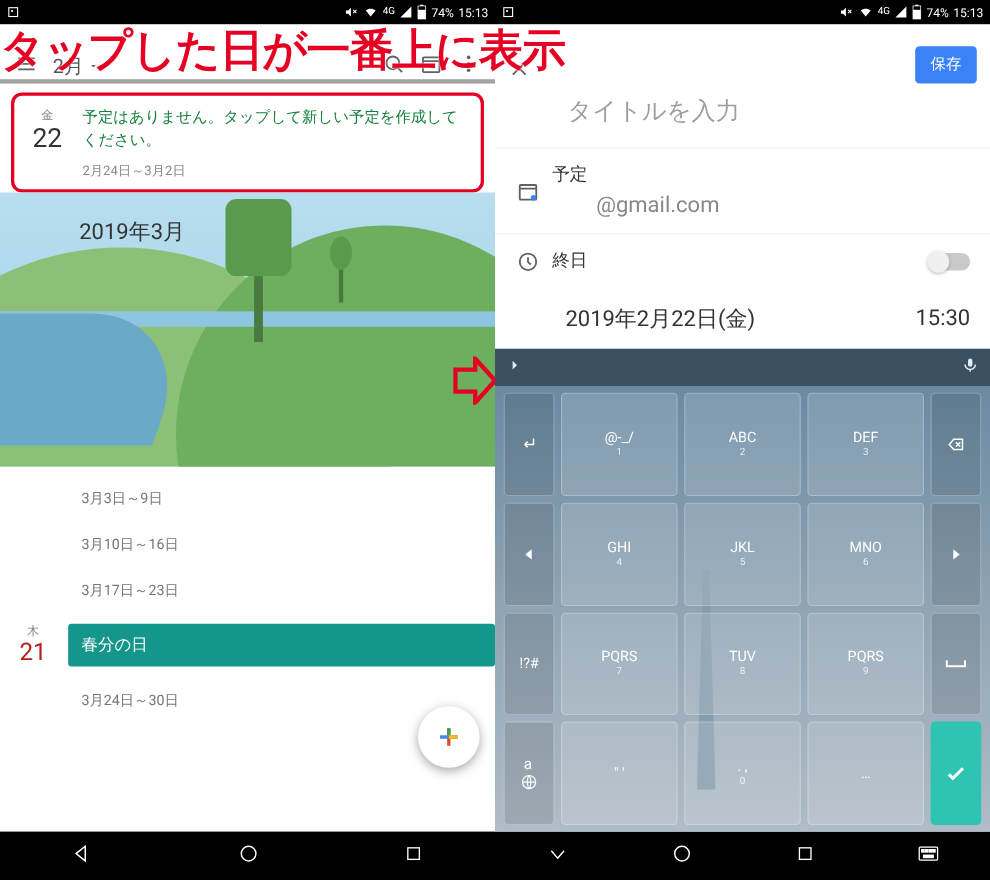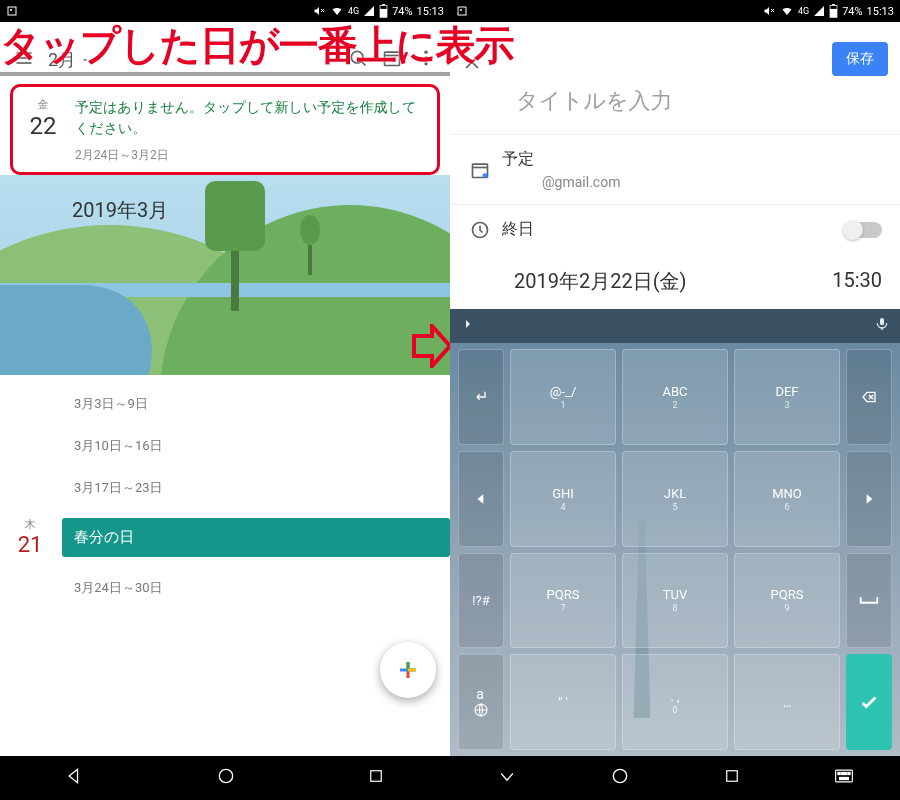--- a/index.html
+++ b/index.html
@@ -21,21 +21,21 @@
   .left-content { flex: 1; overflow: hidden; position: relative; }
   .selected-day { border: 3px solid #e60023; border-radius: 10px; margin: 8px 10px 0 10px; padding: 10px 10px 8px 10px; display: flex; gap: 12px; align-items: flex-start; }
   .selected-day .day-col { width: 40px; text-align: center; }
   .selected-day .dow { font-size: 11px; color: #888; }
   .selected-day .num { font-size: 24px; font-weight: 400; color: #333; }
   .selected-day .desc { font-size: 14px; color: #15803d; line-height: 1.5; margin-bottom: 8px; }
   .selected-day .range { font-size: 12px; color: #888; }
 
   .arrow-right { position: absolute; right: -2px; top: 248px; z-index: 5; }
 
-  .month-img { height: 200px; background: linear-gradient(#b8deef, #a0d0e5); position: relative; overflow: hidden; }
+  .month-img { height: 249px; background: linear-gradient(#b8deef, #a0d0e5); position: relative; overflow: hidden; }
   .hill1 { position: absolute; width: 500px; height: 500px; background: #8cc077; border-radius: 50%; top: 50px; left: -140px; }
   .hill2 { position: absolute; width: 380px; height: 380px; background: #6eae5f; border-radius: 50%; top: 30px; left: 160px; }
   .tree1 { position: absolute; left: 205px; top: 6px; }
   .tree1 .trunk { width: 8px; height: 60px; background: #4a7a40; margin: 0 auto; }
   .tree1 .crown { width: 60px; height: 70px; background: #5a9a4d; border-radius: 10px; }
   .tree2 { position: absolute; left: 300px; top: 40px; }
   .tree2 .trunk { width: 4px; height: 30px; background: #4a7a40; margin: 0 auto; }
   .tree2 .crown { width: 20px; height: 30px; background: #5a9a4d; border-radius: 50%; }
   .river { position: absolute; width: 200px; height: 120px; background: #6aa9c8; top: 110px; left: -40px; transform: skewX(-20deg); border-radius: 0 100px 0 0; }
   .water { position: absolute; width: 500px; height: 14px; background: #8ec5e0; top: 108px; left: 0; }
@@ -60,21 +60,21 @@
   .right-appbar .spacer { flex: 1; }
   .save-btn { background: #3b82f6; color: #fff; border: none; border-radius: 4px; padding: 8px 14px; font-size: 14px; font-weight: 500; }
 
   .title-input { padding: 10px 16px 18px 66px; font-size: 22px; color: #9e9e9e; }
   .right-sep { height: 1px; background: #eee; }
 
   .row { display: flex; align-items: center; padding: 14px 18px; gap: 10px; }
   .row .icon-slot { width: 24px; display: flex; justify-content: center; color: #616161; }
   .row .row-content { flex: 1; }
   .row .row-title { font-size: 16px; color: #333; }
-  .row .row-sub { font-size: 14px; color: #888; margin-top: 4px; padding-left: 40px; }
+  .row .row-sub { font-size: 20px; color: #888; margin-top: 4px; padding-left: 40px; }
   .switch { width: 38px; height: 16px; background: #c9c9c9; border-radius: 10px; position: relative; }
   .switch .knob { width: 20px; height: 20px; background: #f0f0f0; border-radius: 50%; position: absolute; top: -2px; left: -1px; box-shadow: 0 1px 3px rgba(0,0,0,0.25); }
 
   .datetime-row { display: flex; padding: 14px 18px 14px 64px; font-size: 20px; color: #333; }
   .datetime-row .time { margin-left: auto; }
 
   
   .kb-strip { height: 34px; background: #3a5063; display: flex; align-items: center; padding: 0 10px; color: #e6edf3; }
   .kb-strip .spacer { flex: 1; }
   .keyboard { flex: 1; background: linear-gradient(#5a7a92, #8aa2b4); position: relative; display: flex; flex-direction: column; padding: 6px 8px; gap: 6px; }

